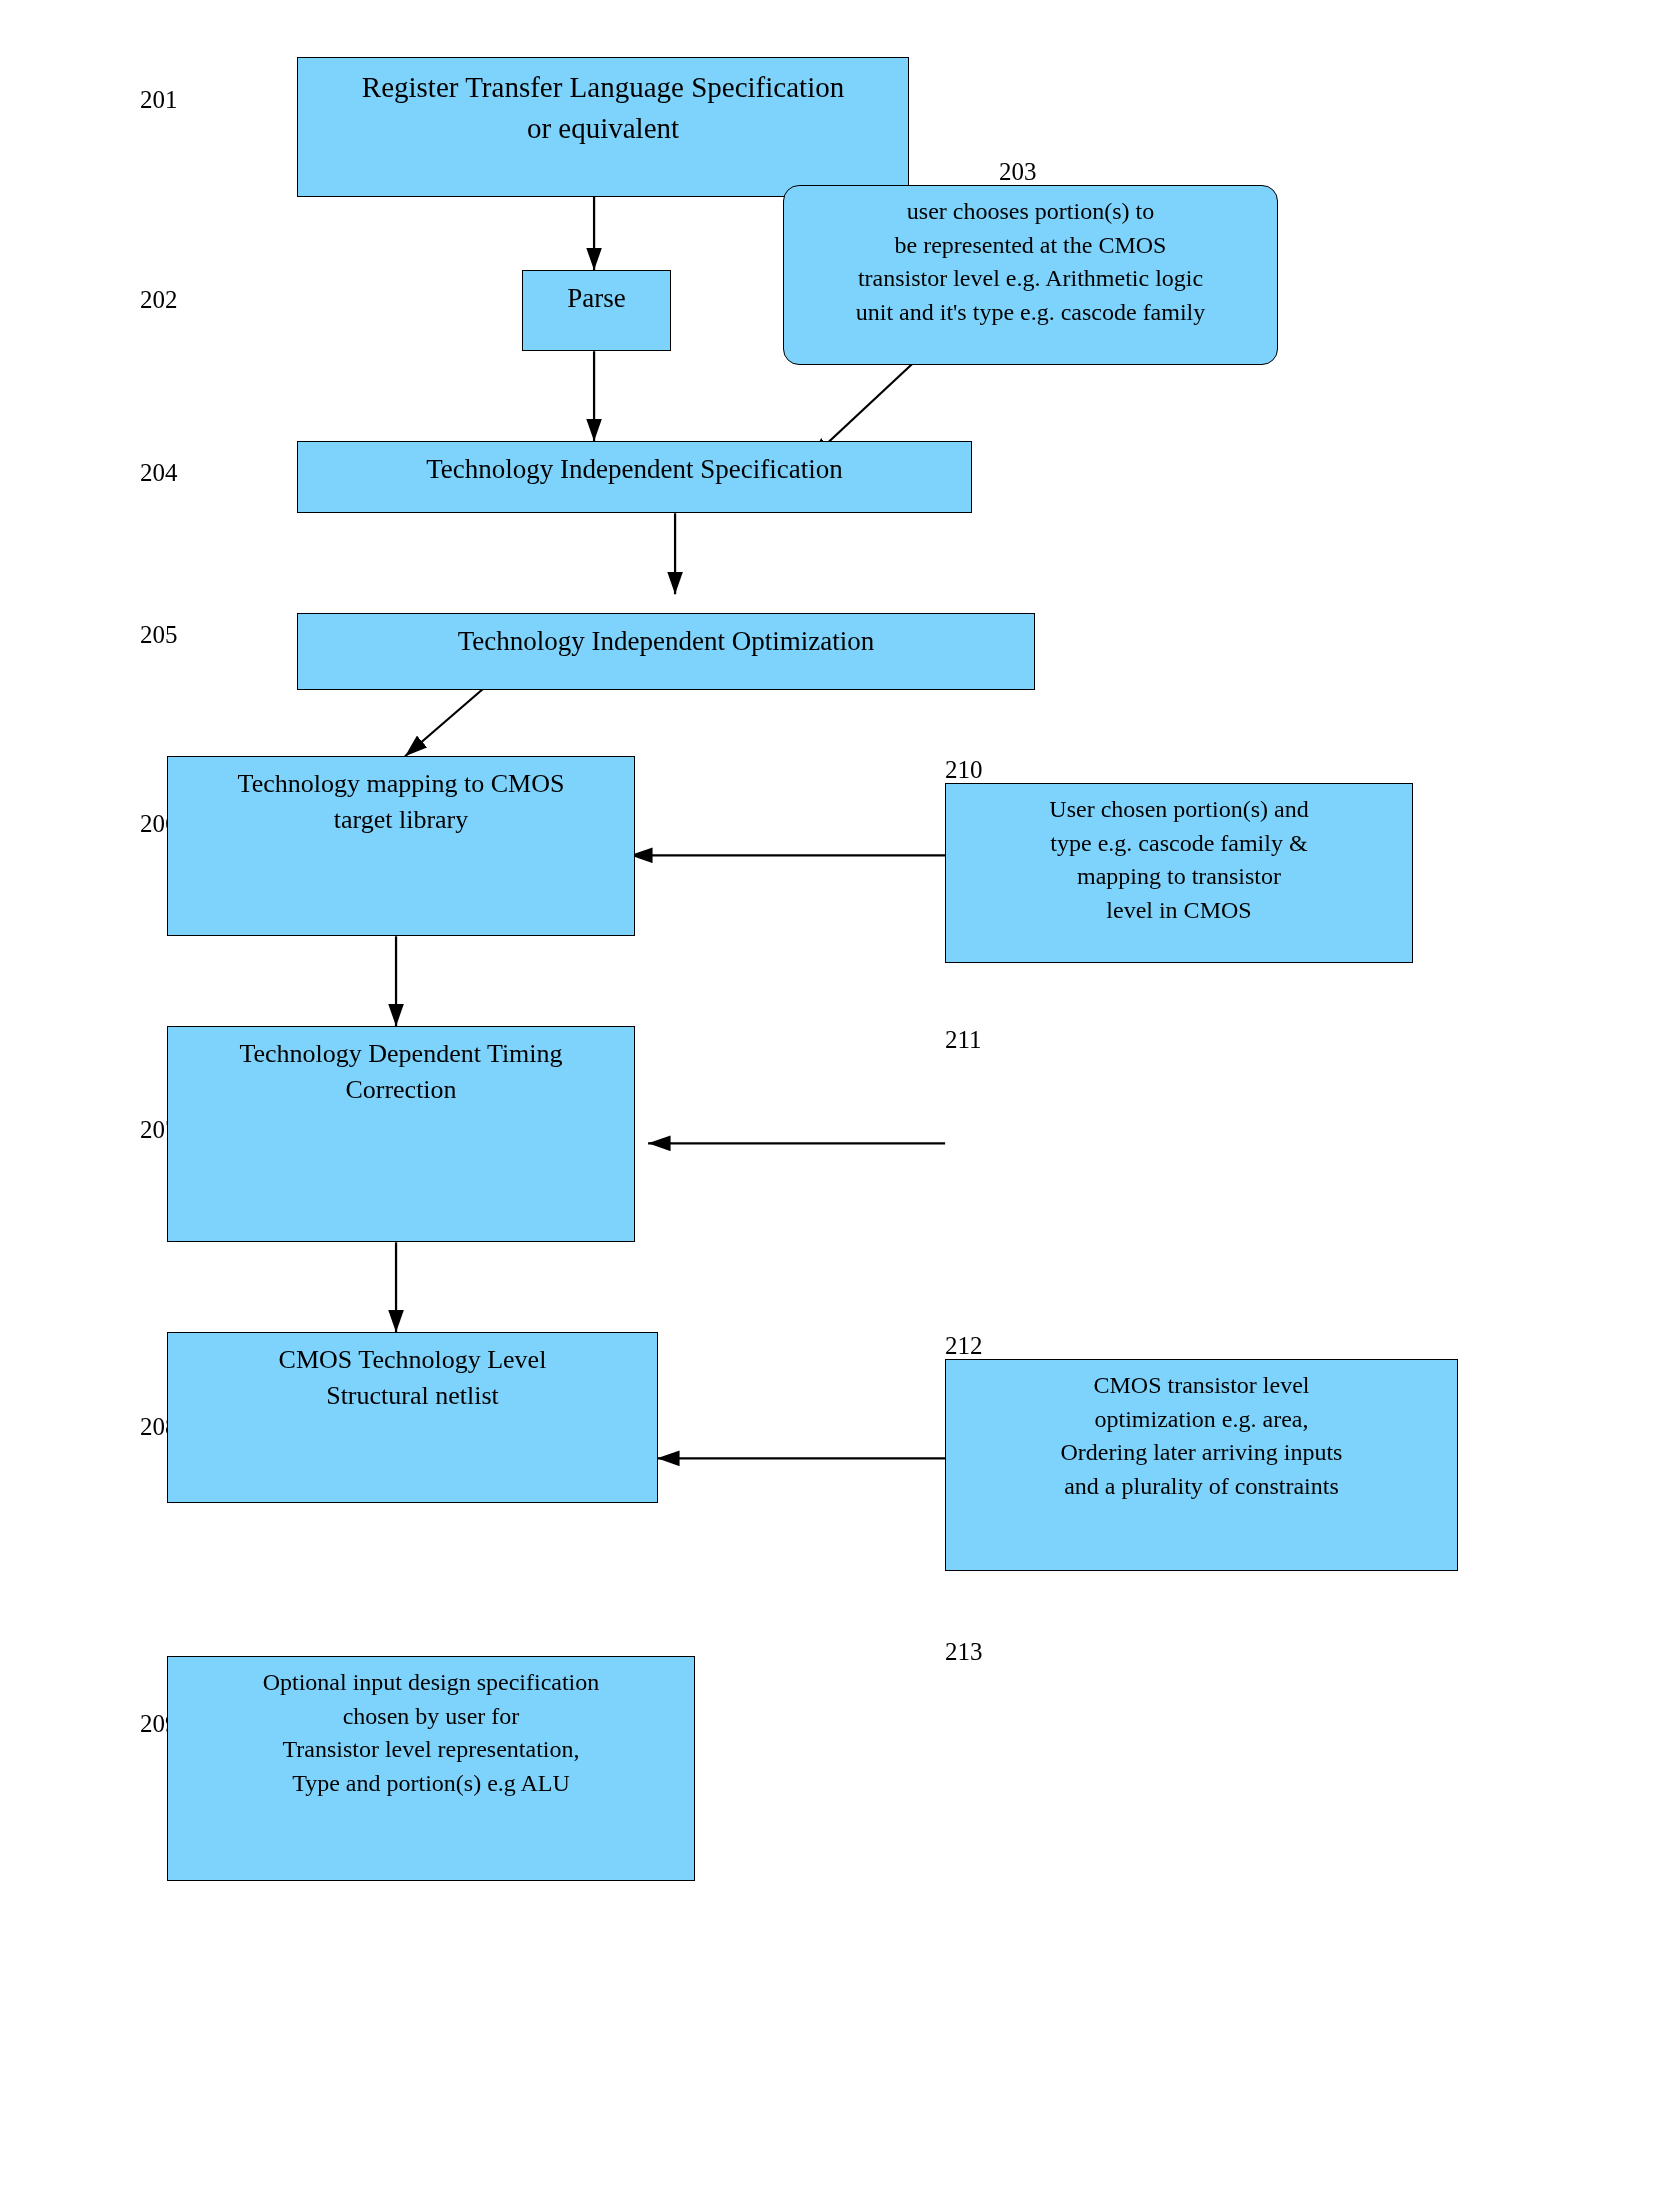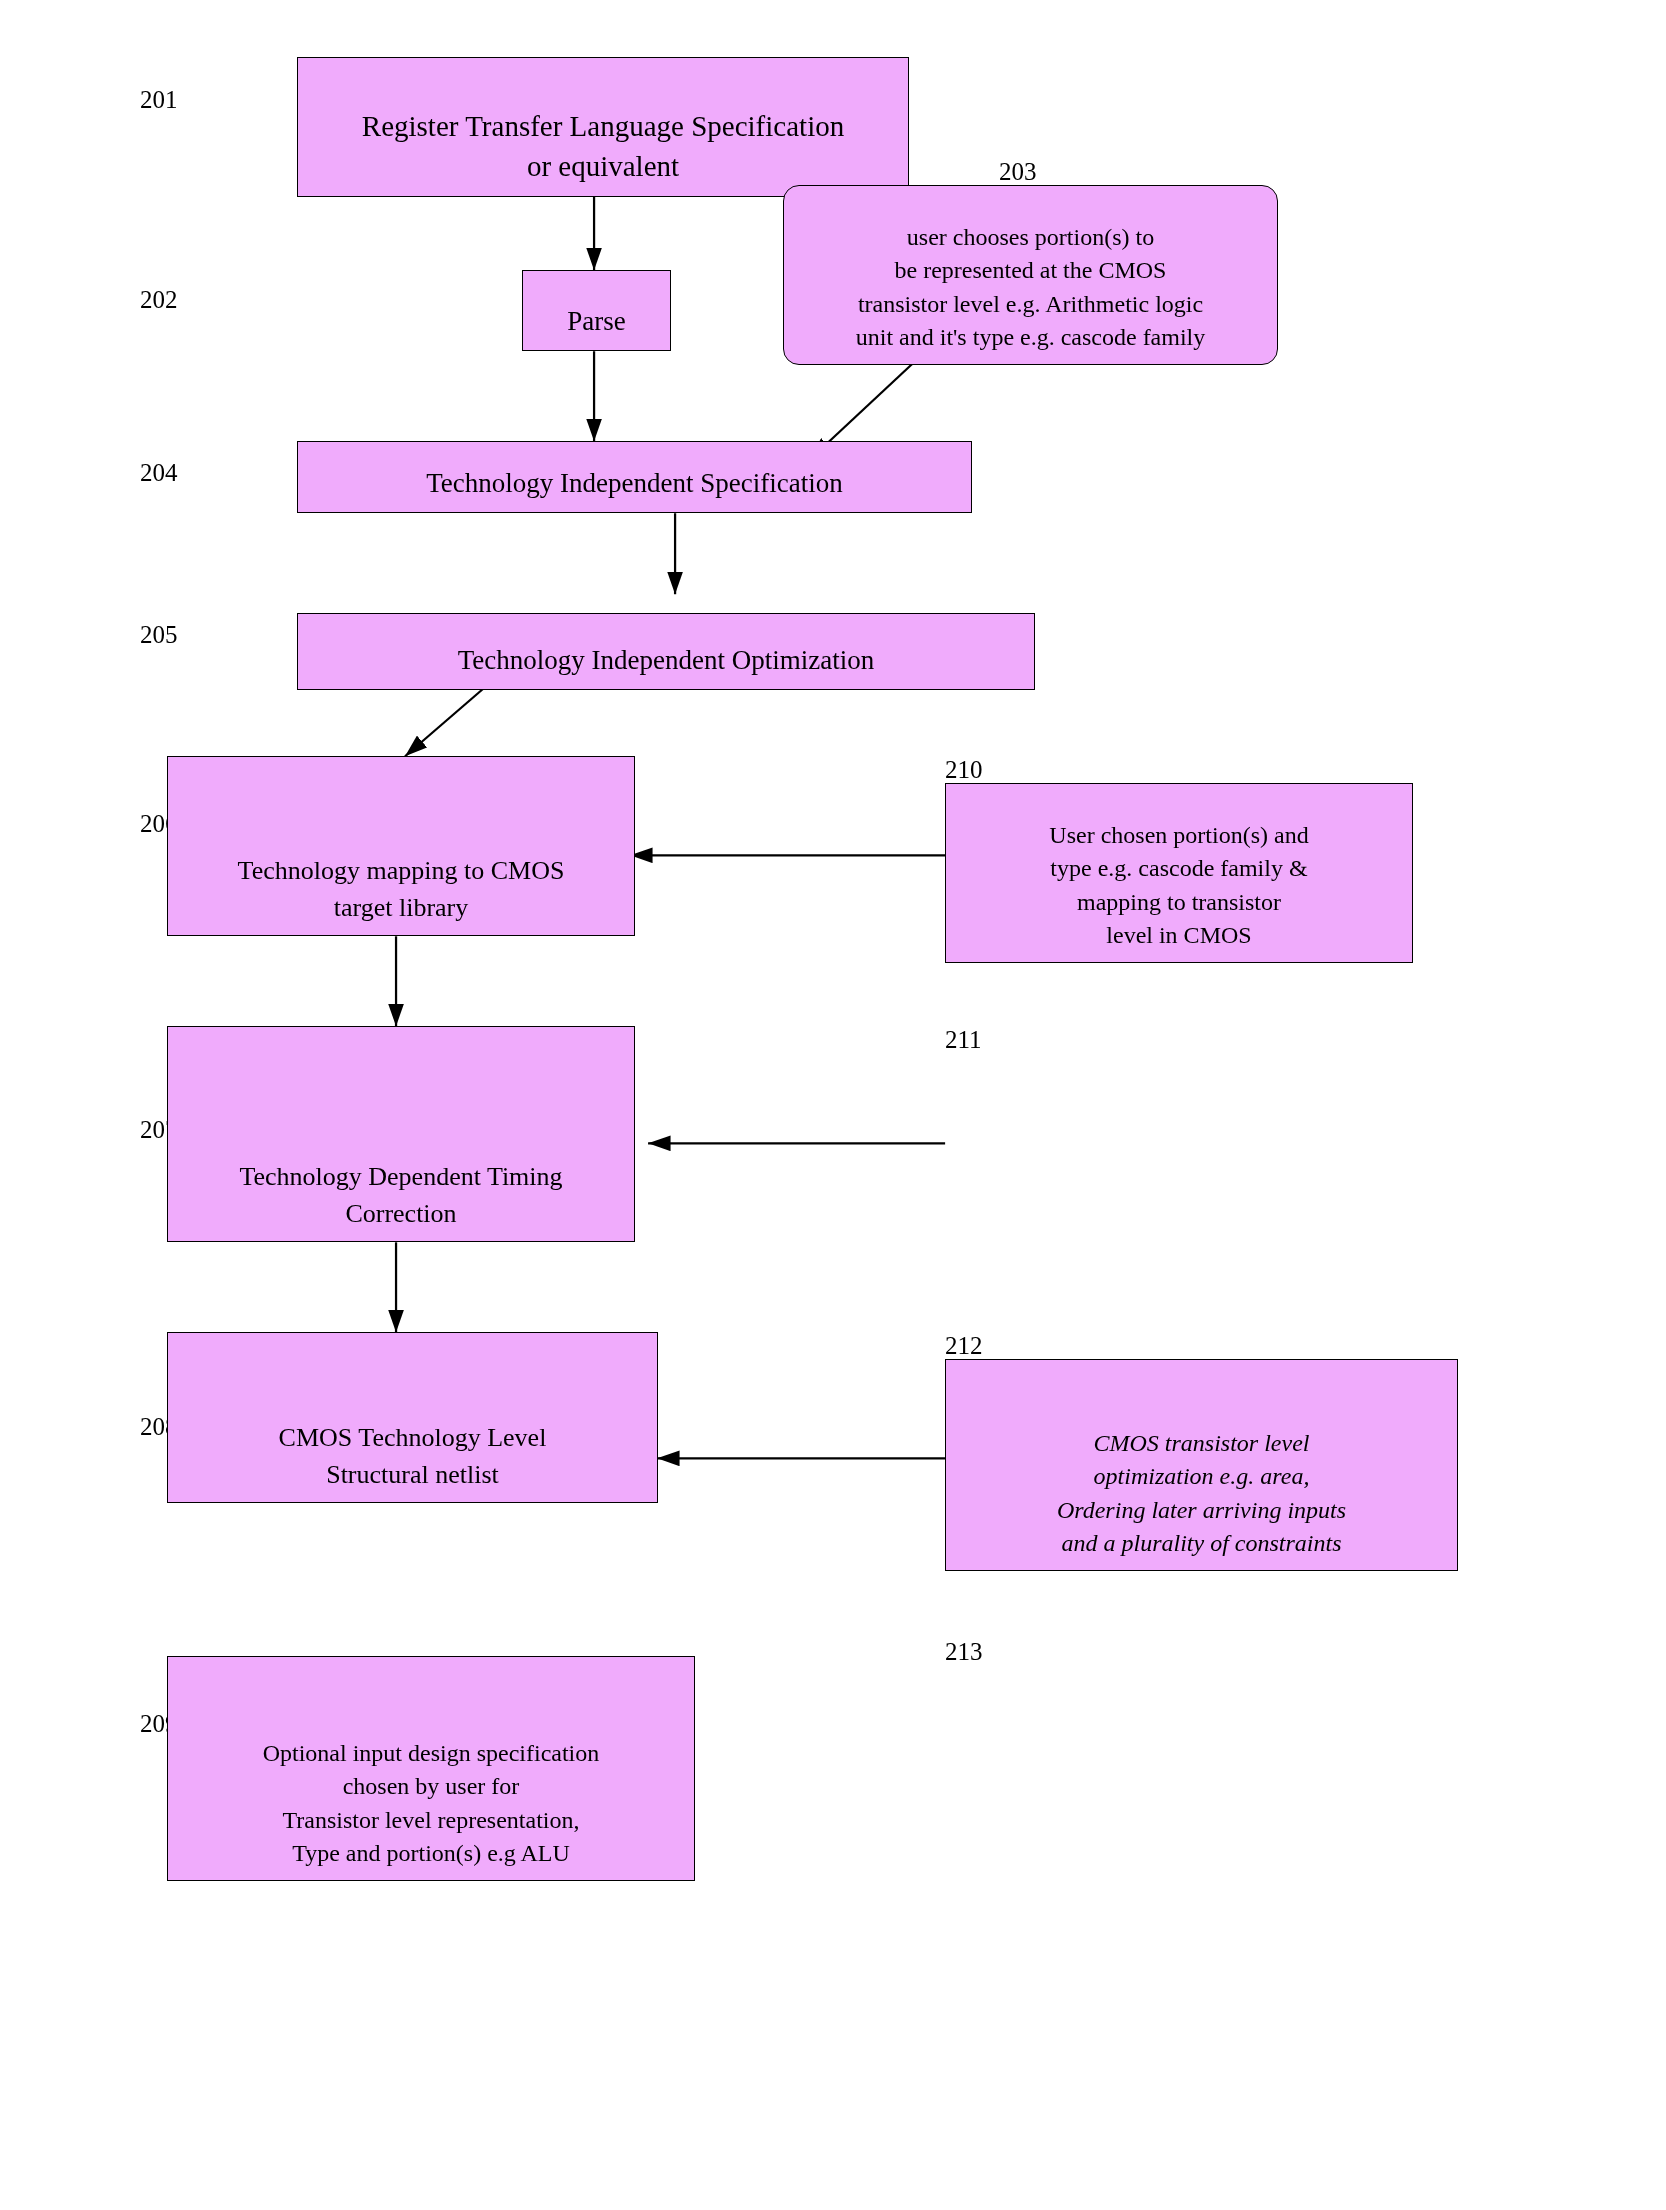--- a/index.html
+++ b/index.html
@@ -12,23 +12,23 @@
       overflow: hidden;
     }
     .diagram-container {
       position: relative;
       width: 1667px;
       height: 2211px;
     }
     .box {
       position: absolute;
       border: 1.8px solid #000;
-      background: #f0abfc;
+      background: #7dd3fc;
       display: flex;
-      align-items: flex-end;
+      align-items: flex-start;
       justify-content: center;
       text-align: center;
       font-size: 25px;
       line-height: 1.4;
       padding: 9px 12px;
     }
     .label {
       position: absolute;
       font-size: 25px;
       font-weight: normal;
@@ -139,21 +139,21 @@
 
   <div class="label" style="left:140px; top:1413px;">208</div>
 
   <div class="box" style="left:167px; top:1332px; width:491px; height:171px; font-size:26px;">
     <span style="white-space:pre-line;">CMOS Technology Level
 Structural netlist</span>
   </div>
 
   <div class="label" style="left:945px; top:1332px;">212</div>
 
-  <div class="box" style="left:945px; top:1359px; width:513px; height:212px; font-size:24px;font-style:italic;">
+  <div class="box" style="left:945px; top:1359px; width:513px; height:212px; font-size:24px;">
     <span style="white-space:pre-line;">CMOS transistor level
 optimization e.g. area,
 Ordering later arriving inputs
 and a plurality of constraints</span>
   </div>
 
   <div class="label" style="left:140px; top:1710px;">209</div>
 
   <div class="box" style="left:167px; top:1656px; width:528px; height:225px; font-size:24px;">
     <span style="white-space:pre-line;">Optional input design specification

